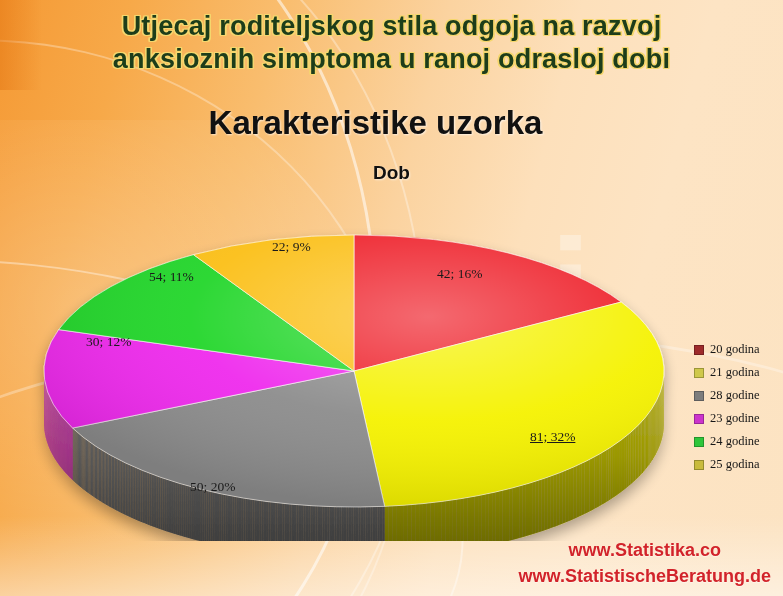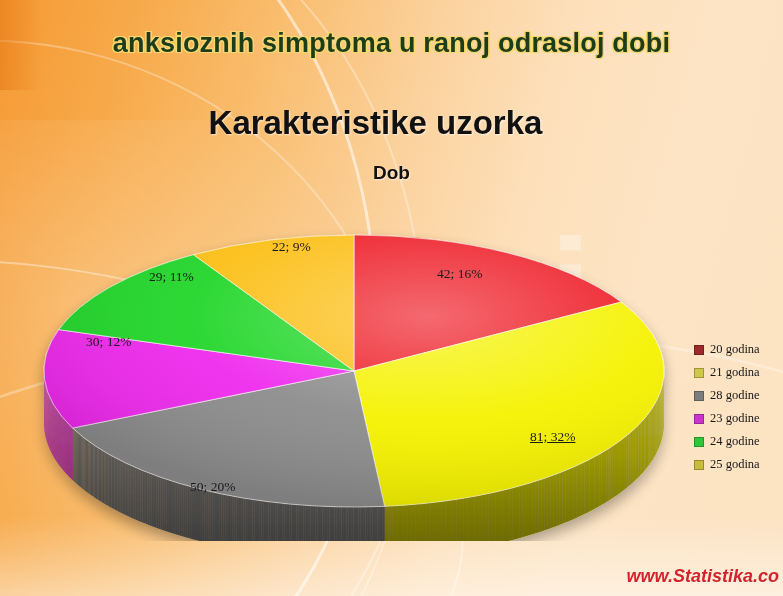--- a/index.html
+++ b/index.html
@@ -86,21 +86,21 @@
     white-space:nowrap; font-family:"Liberation Serif", serif;
   }
   
   #legend { position:absolute; left:694px; top:338px; z-index:7; }
   .leg-row { display:flex; align-items:center; height:23px;font-family:Liberation Serif, serif; }
   .leg-sw { width:8px; height:8px; margin-right:6px; flex:none;
             border:1px solid rgba(0,0,0,0.25); }
   .leg-tx { font-size:12.5px; color:#171717; white-space:nowrap; }
   
   #footer {
-    position:absolute; right:4px; bottom:6px; text-align:center; z-index:8;font-style:italic;
+    position:absolute; right:12px; bottom:6px; text-align:center; z-index:8;
   }
   #footer div {
     font-size:18px; font-weight:bold; color:#d2232a; line-height:1.48;
     text-shadow: 0 1px 1px rgba(255,255,255,0.5);
   }
   .botshadow {
     position:absolute; left:0; bottom:0; width:783px; height:80px;
     background: linear-gradient(0deg, rgba(255,255,255,0.45), rgba(255,255,255,0));
     pointer-events:none; z-index:2;
   }
@@ -113,20 +113,21 @@
   <div class="swoosh sw1"></div>
   <div class="swoosh sw2"></div>
   <div class="swoosh sw3"></div>
   <div class="swoosh sw4"></div>
   <div class="swoosh sw5"></div>
   <div class="glowband"></div>
   <div class="leftdark"></div>
   <div class="botshadow"></div>
 
   <div id="header">
+    <div class="hline">Utjecaj roditeljskog stila odgoja na razvoj</div>
     <div class="hline">anksioznih simptoma u ranoj odrasloj dobi</div>
   </div>
 
   <div id="chart-title">Karakteristike uzorka</div>
   <div id="chart-subtitle">Dob</div>
 
   <div id="watermark">oglasi</div>
 
   <div id="pie-wrap">
     <svg id="pie-svg" width="660" height="345" viewBox="0 0 660 345">
@@ -534,21 +535,21 @@
           <path d="M330,175 L169.49909345312847,58.64723015244181 A310,136 0 0 1 329.99999999999994,39 Z" fill="#fbbf16" stroke="#ffffff" stroke-width="0.6"></path>
         </g>
       <ellipse cx="330" cy="175" rx="310" ry="136" fill="url(#shineA)" pointer-events="none"></ellipse>
     </svg>
   </div>
 
   <div class="dlabel" style="left:437px;top:250px;margin-top:16px;">42; 16%</div>
   <div class="dlabel" style="left:530px;top:429px;text-decoration:underline;">81; 32%</div>
   <div class="dlabel" style="left:190px;top:479px;">50; 20%</div>
   <div class="dlabel" style="left:86px;top:334px;">30; 12%</div>
-  <div class="dlabel" style="left:149px;top:269px;">29; 11%</div>
+  <div class="dlabel" style="left:149px;top:269px;">54; 11%</div>
   <div class="dlabel" style="left:272px;top:239px;">22; 9%</div>
 
   <div id="legend">
       <div class="leg-row">
         <span class="leg-sw" style="background: rgb(158, 43, 43);"></span>
         <span class="leg-tx">20 godina</span>
       </div>
       <div class="leg-row">
         <span class="leg-sw" style="background: rgb(207, 200, 74);"></span>
         <span class="leg-tx">21 godina</span>
@@ -566,15 +567,16 @@
         <span class="leg-tx">24 godine</span>
       </div>
       <div class="leg-row">
         <span class="leg-sw" style="background: rgb(201, 187, 60);"></span>
         <span class="leg-tx">25 godina</span>
       </div>
     </div>
 
   <div id="footer">
     <div>www.Statistika.co</div>
+    <div>www.StatistischeBeratung.de</div>
   </div>
 
 </div>
 
 </body></html>

